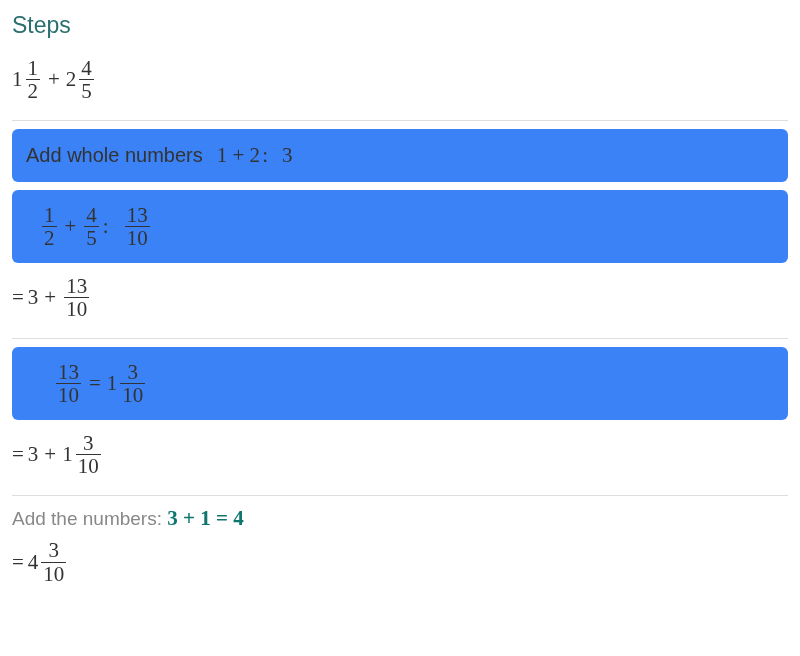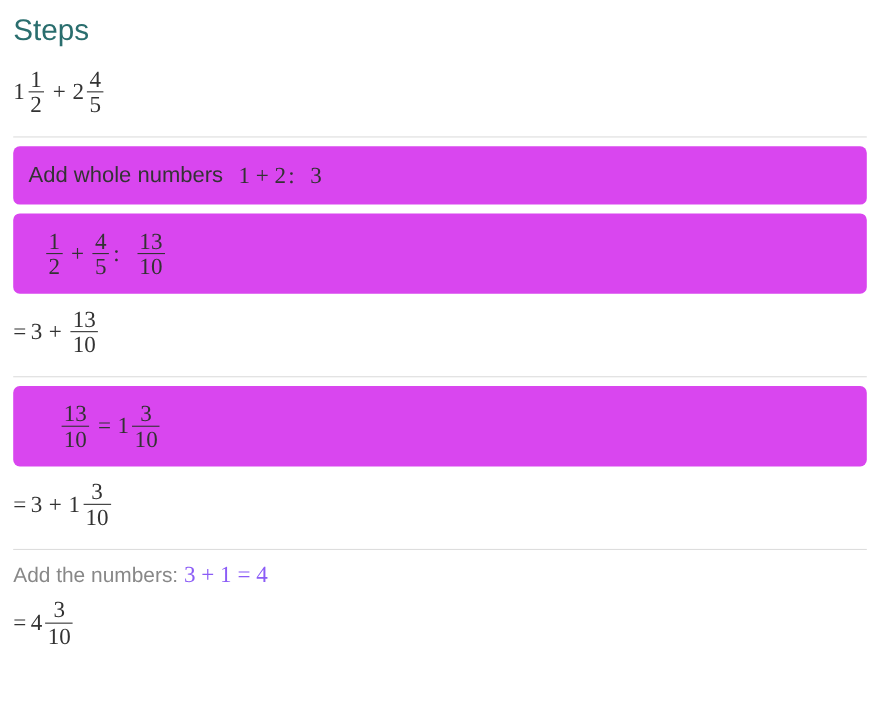--- a/index.html
+++ b/index.html
@@ -8,33 +8,33 @@
     padding: 8px 12px;
     font-family: Georgia, 'Times New Roman', serif;
     font-size: 20px;
     color: #333;
     background: #fff;
     width: 800px;
   }
   .title {
     font-family: -apple-system, 'Segoe UI', sans-serif;
     color: #2a6e6e;
-    font-size: 27px;
+    font-size: 23px;
     font-weight: 400;
     margin: 4px 0 14px 0;
   }
   .expr-row {
     padding: 4px 0 14px 0;
   }
   .divider {
     border-top: 1px solid #ddd;
     margin: 4px 0;
   }
   .step-box {
-    background: #d946ef;
+    background: #3b82f6;
     border-radius: 6px;
     padding: 14px 14px;
     margin: 8px 0;
     font-family: -apple-system, 'Segoe UI', sans-serif;
     font-size: 20px;
     color: #333;
     display: flex;
     align-items: center;
     flex-wrap: wrap;
   }
@@ -177,21 +177,21 @@
         <span class="den">10</span>
       </span>
     </span>
   </span>
 </div>
 
 <div class="divider"></div>
 
 <div class="note-row">
   <span>Add the numbers:</span>
-  <span class="math" style="color:#8b5cf6;">3 + 1 = 4</span>
+  <span class="math" style="color:#0f766e;font-weight:bold;">3 + 1 = 4</span>
 </div>
 
 <div class="expr-row">
   <span class="math">
     <span class="eq">=</span>
     <span class="mixed">
       <span class="whole">4</span>
       <span class="frac">
         <span class="num">3</span>
         <span class="den">10</span>

